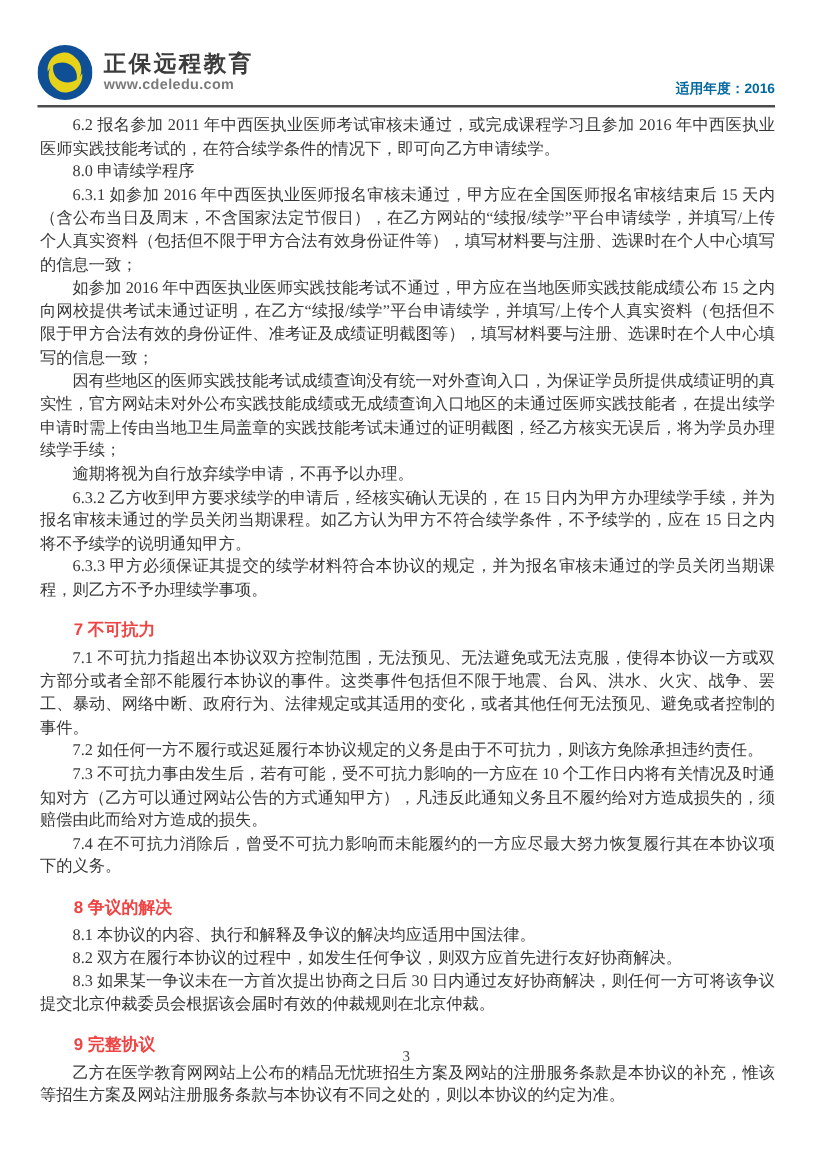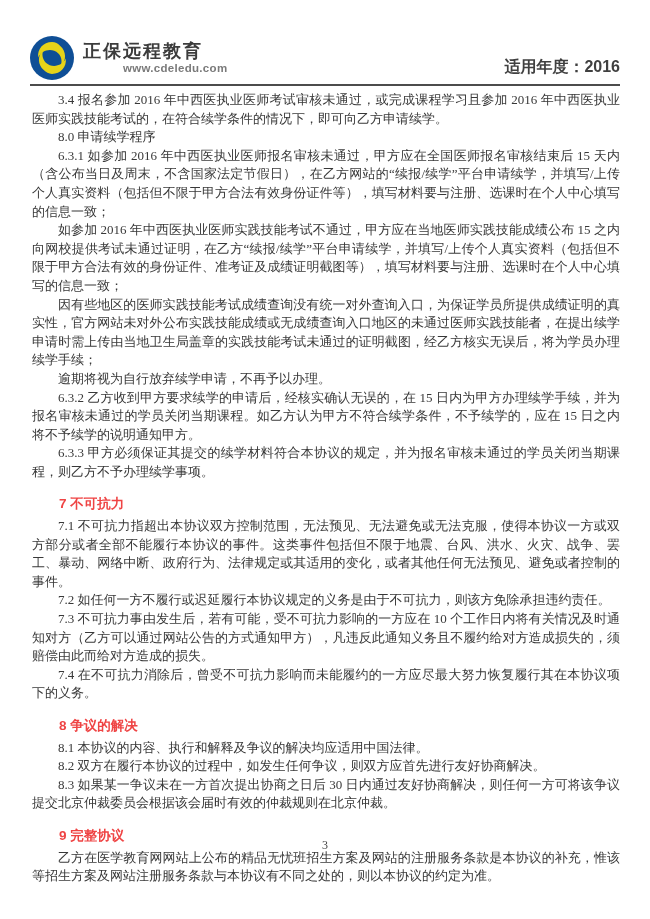--- a/index.html
+++ b/index.html
@@ -24,25 +24,25 @@
   }
   .brand { display: flex; align-items: center; gap: 9px; }
   .brand-logo { width: 44px; height: 44px; display: block; }
   .brand-text { display: flex; flex-direction: column; line-height: 1.15; }
   .brand-name {
     font-family: "Liberation Sans", "DejaVu Sans", sans-serif;
     font-weight: bold; font-size: 18px; color: #3c3c3c; letter-spacing: 2px;
   }
   .brand-url {
     font-family: "Liberation Sans", "DejaVu Sans", sans-serif;
-    font-weight: bold; font-size: 11.5px; color: #7a7a7a; letter-spacing: .3px; margin-left: 40px;
+    font-weight: bold; font-size: 11.5px; color: #7a7a7a; letter-spacing: .3px;
   }
   .year-label {
     font-family: "Liberation Sans", "DejaVu Sans", sans-serif;
-    font-weight: bold; font-size: 16px; color: #404040;
+    font-weight: bold; font-size: 11px; color: #0369a1;
     padding-bottom: 2px; white-space: nowrap; text-align: right;
   }
 
   
   .content {
     margin: 5px 30px 0 32px;
     font-size: 13px;
     line-height: 18.6px;
     text-align: justify;
     color: #383838;
@@ -84,21 +84,21 @@
       </svg>
       <div class="brand-text">
         <span class="brand-name">正保远程教育</span>
         <span class="brand-url">www.cdeledu.com</span>
       </div>
     </div>
     <div class="year-label">适用年度：2016</div>
   </div>
 
   <div class="content" id="doc-content">
-      <p>3.4 报名参加 2016 年中西医执业医师考试审核未通过，或完成课程学习且参加 2016 年中西医执业医师实践技能考试的，在符合续学条件的情况下，即可向乙方申请续学。</p>
+      <p>6.2 报名参加 2011 年中西医执业医师考试审核未通过，或完成课程学习且参加 2016 年中西医执业医师实践技能考试的，在符合续学条件的情况下，即可向乙方申请续学。</p>
       <p>8.0 申请续学程序</p>
       <p>6.3.1 如参加 2016 年中西医执业医师报名审核未通过，甲方应在全国医师报名审核结束后 15 天内（含公布当日及周末，不含国家法定节假日），在乙方网站的“续报/续学”平台申请续学，并填写/上传个人真实资料（包括但不限于甲方合法有效身份证件等），填写材料要与注册、选课时在个人中心填写的信息一致；</p>
       <p>如参加 2016 年中西医执业医师实践技能考试不通过，甲方应在当地医师实践技能成绩公布 15 之内向网校提供考试未通过证明，在乙方“续报/续学”平台申请续学，并填写/上传个人真实资料（包括但不限于甲方合法有效的身份证件、准考证及成绩证明截图等），填写材料要与注册、选课时在个人中心填写的信息一致；</p>
       <p>因有些地区的医师实践技能考试成绩查询没有统一对外查询入口，为保证学员所提供成绩证明的真实性，官方网站未对外公布实践技能成绩或无成绩查询入口地区的未通过医师实践技能者，在提出续学申请时需上传由当地卫生局盖章的实践技能考试未通过的证明截图，经乙方核实无误后，将为学员办理续学手续；</p>
       <p>逾期将视为自行放弃续学申请，不再予以办理。</p>
       <p>6.3.2 乙方收到甲方要求续学的申请后，经核实确认无误的，在 15 日内为甲方办理续学手续，并为报名审核未通过的学员关闭当期课程。如乙方认为甲方不符合续学条件，不予续学的，应在 15 日之内将不予续学的说明通知甲方。</p>
       <p>6.3.3 甲方必须保证其提交的续学材料符合本协议的规定，并为报名审核未通过的学员关闭当期课程，则乙方不予办理续学事项。</p>
       <h3>7 不可抗力</h3>
       <p>7.1 不可抗力指超出本协议双方控制范围，无法预见、无法避免或无法克服，使得本协议一方或双方部分或者全部不能履行本协议的事件。这类事件包括但不限于地震、台风、洪水、火灾、战争、罢工、暴动、网络中断、政府行为、法律规定或其适用的变化，或者其他任何无法预见、避免或者控制的事件。</p>
       <p>7.2 如任何一方不履行或迟延履行本协议规定的义务是由于不可抗力，则该方免除承担违约责任。</p>

